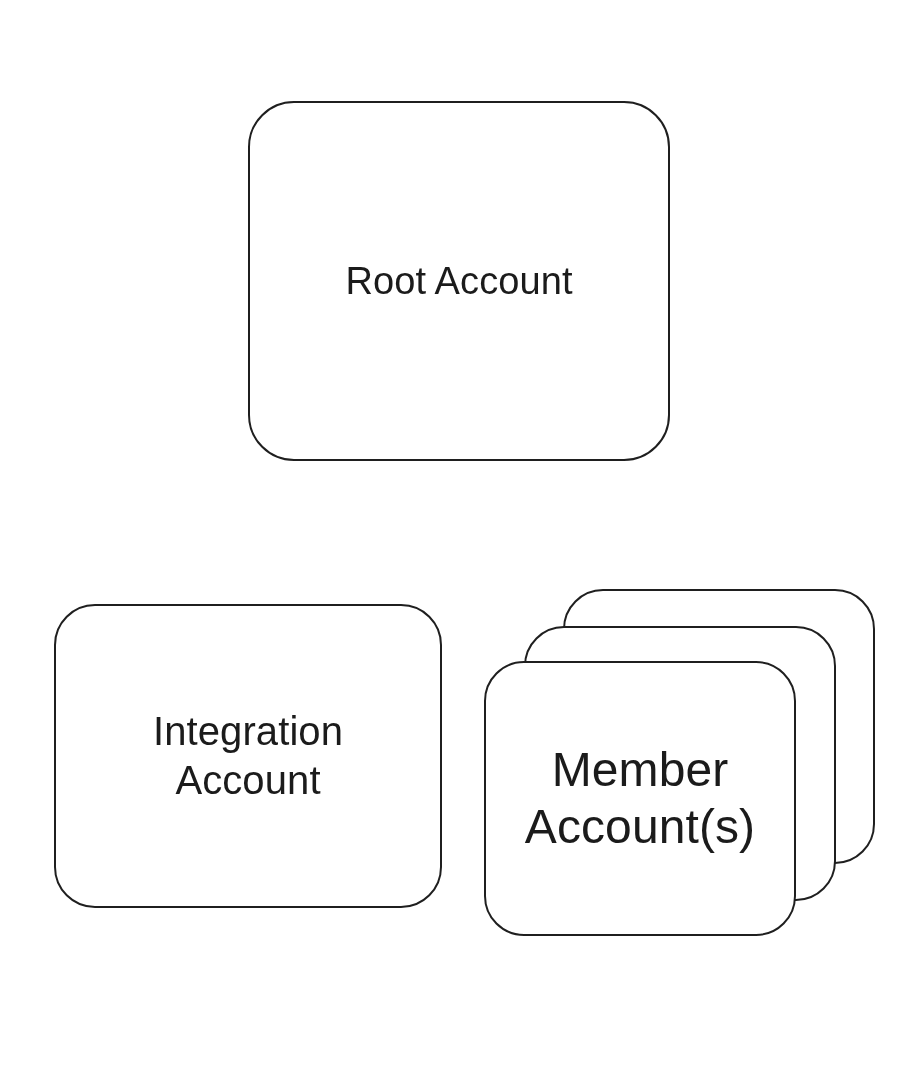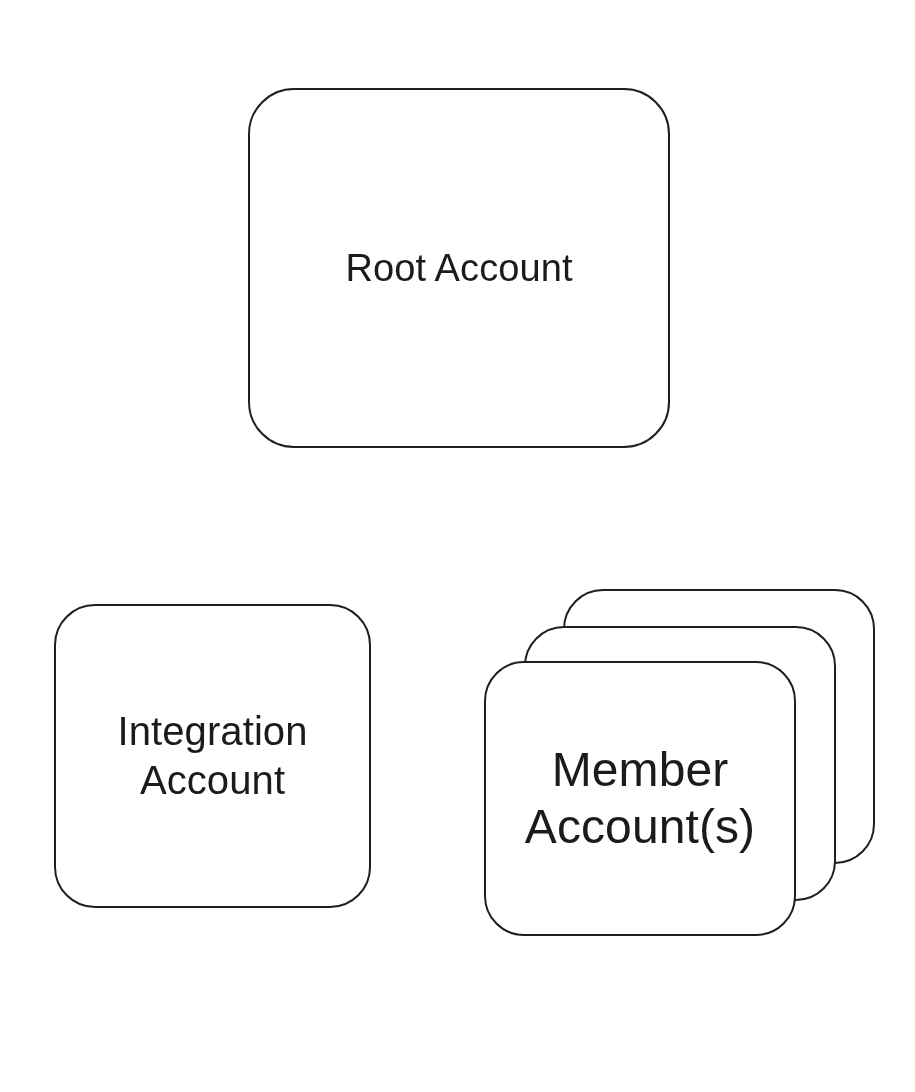--- a/index.html
+++ b/index.html
@@ -36,34 +36,34 @@
     color: #1b1b1b;
     font-weight: 400;
     line-height: 1.22;
     white-space: pre-line;
     letter-spacing: 0.1px;
   }
 
   
   #node-root-account {
     left: 248px;
-    top: 88px;
+    top: 101px;
     width: 422px;
     height: 360px;
     border-radius: 46px;
   }
   #node-root-account .node-label {
     font-size: 38px;
   }
 
   
   #node-integration-account {
     left: 54px;
     top: 604px;
-    width: 317px;
+    width: 388px;
     height: 304px;
     border-radius: 41px;
   }
   #node-integration-account .node-label {
     font-size: 40px;
   }
 
   
   #node-member-accounts {
     position: absolute;

